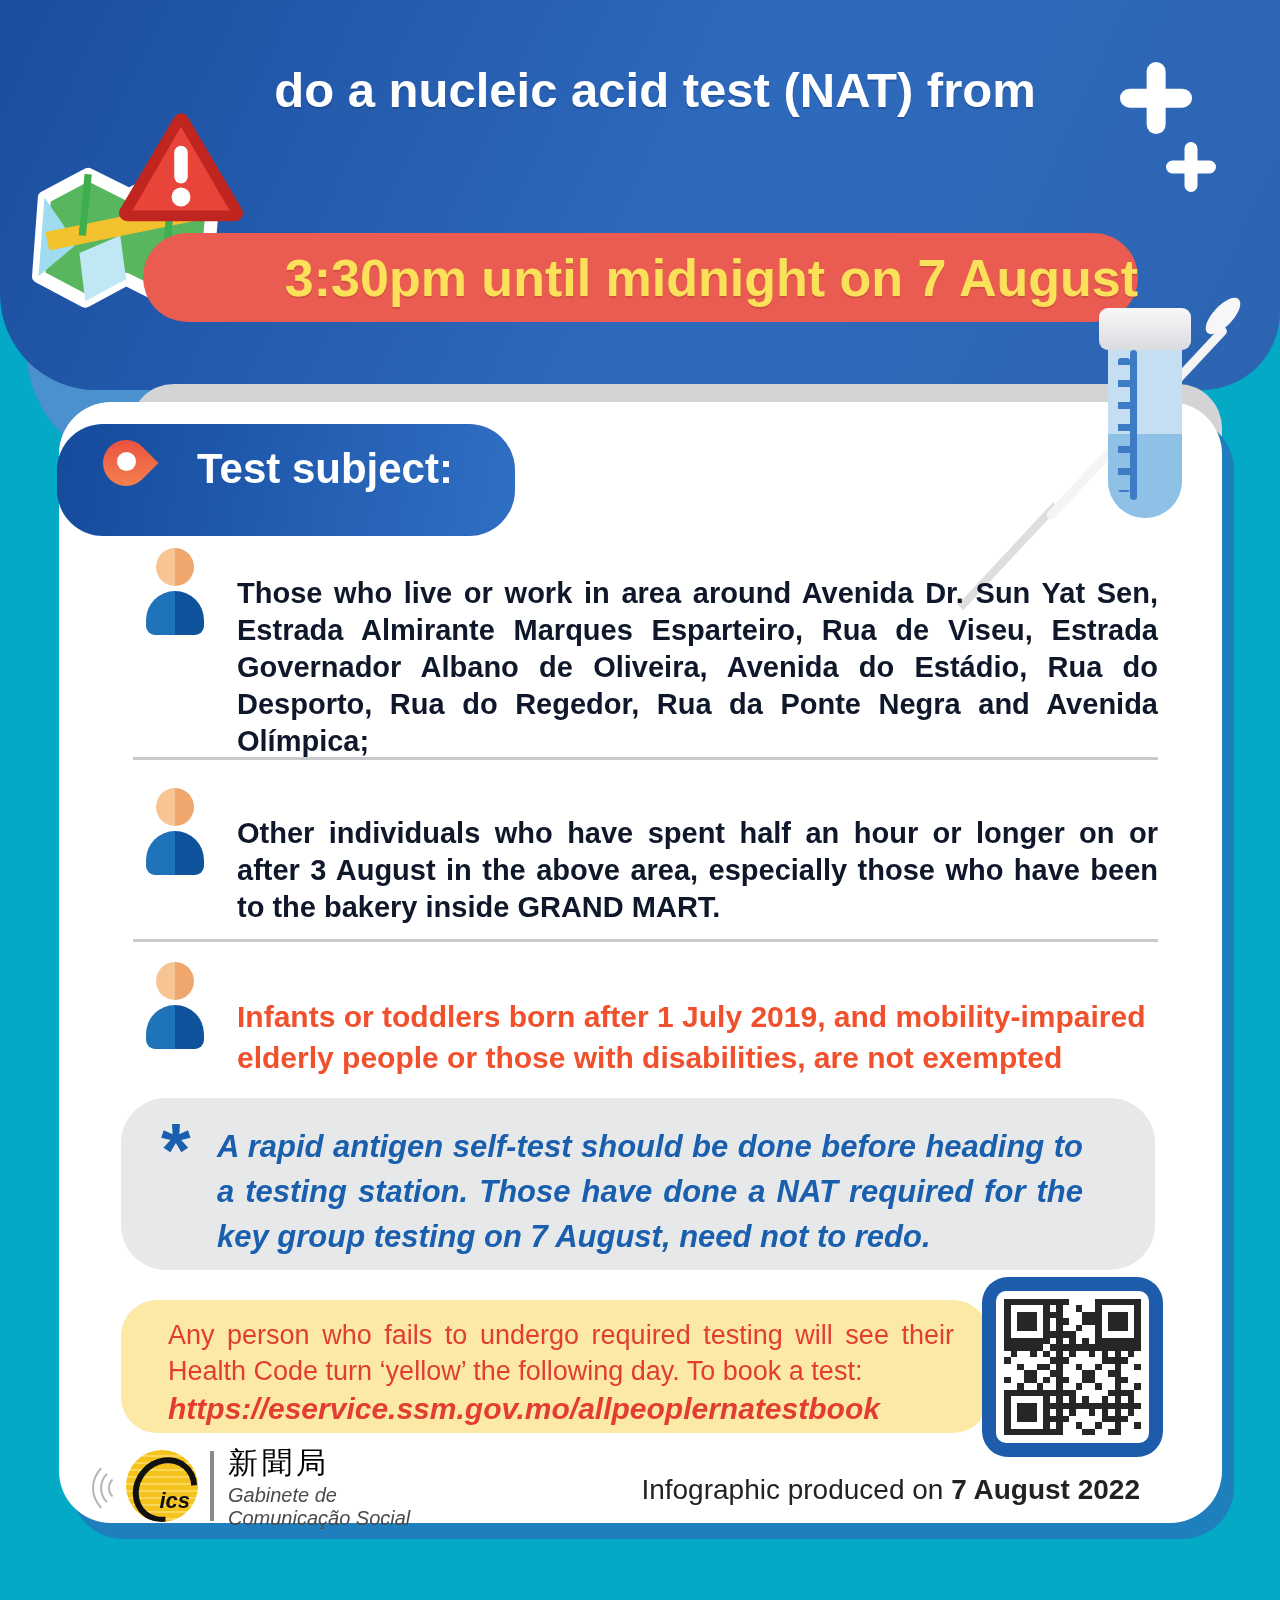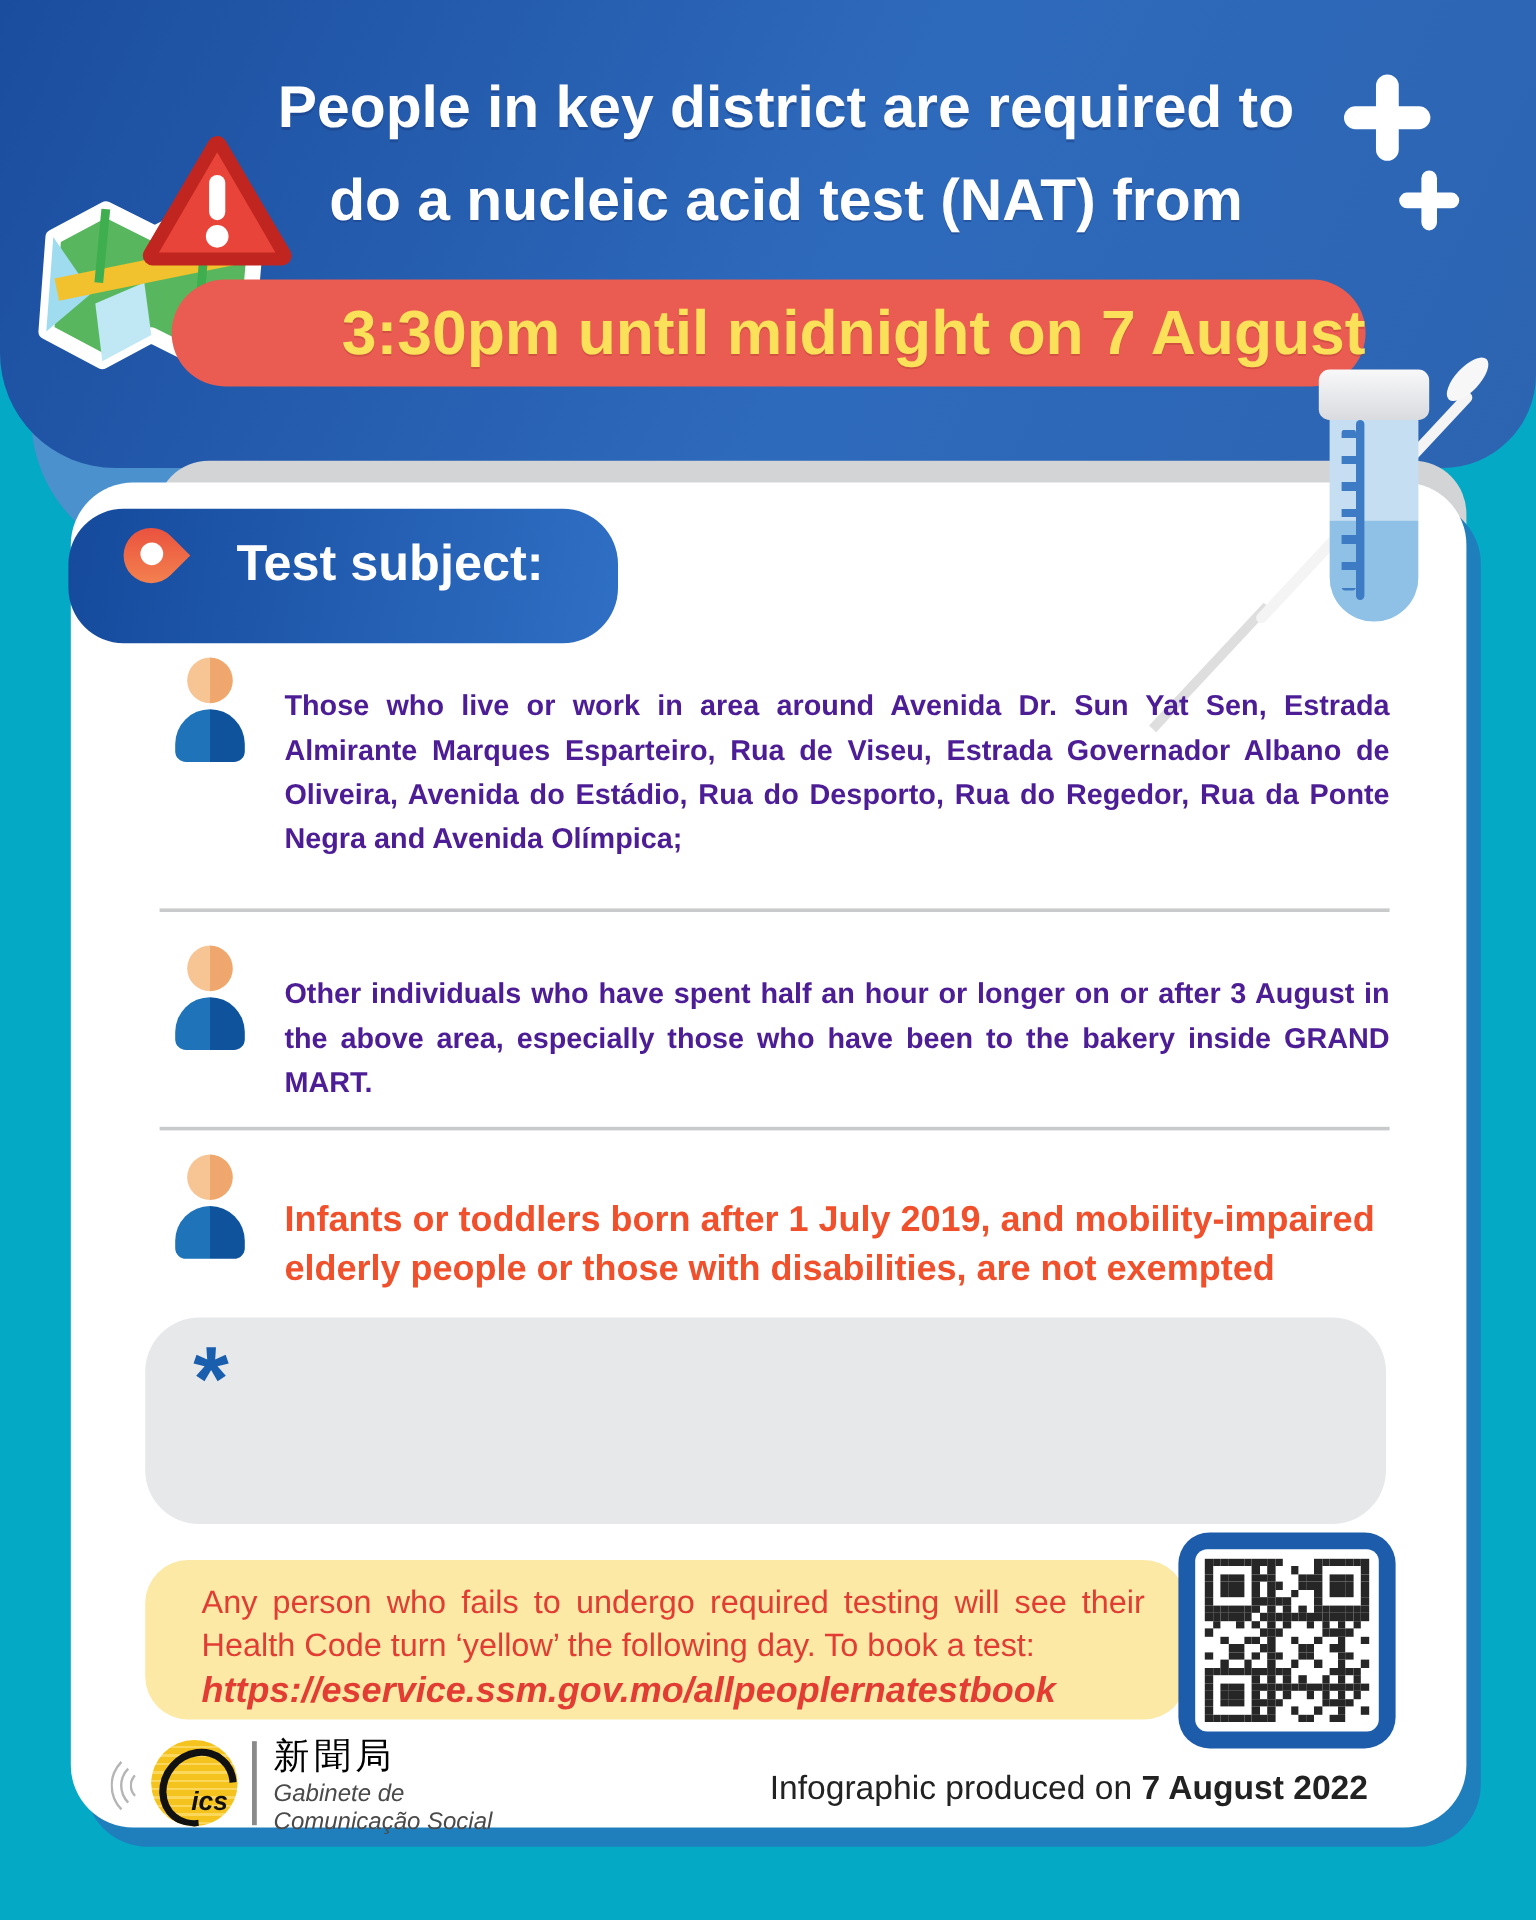--- a/index.html
+++ b/index.html
@@ -63,22 +63,22 @@
 
   
   .person-icon{position:absolute;width:58px;z-index:8;}
   .person-head{width:38px;height:38px;border-radius:50%;margin:0 auto 5px;
     background:linear-gradient(90deg,#f7c494 50%,#efa76d 50%);}
   .person-body{width:58px;height:44px;border-radius:29px 29px 9px 9px;
     background:linear-gradient(90deg,#1e73b9 50%,#0e539b 50%);}
   .p-icon-1{left:146px;top:548px;}
   .p-icon-2{left:146px;top:788px;}
   .p-icon-3{left:146px;top:962px;}
-  .bullet-text{position:absolute;left:237px;width:921px;z-index:8;color:#4c1d95;
-    font-weight:700;font-size:24px;line-height:37px;text-align:justify;}
+  .bullet-text{position:absolute;left:237px;width:921px;z-index:8;color:#0f172a;
+    font-weight:700;font-size:29px;line-height:37px;text-align:justify;}
   .b-text-1{top:546px;}
   .b-text-2{top:786px;}
   .b-text-3{top:964px;color:#f0512c;font-size:30px;line-height:41px;text-align:left;margin-top:32px;}
   .divider{position:absolute;left:133px;width:1025px;height:3px;background:#c9cacb;z-index:8;}
   .div-1{top:757px;} .div-2{top:939px;}
 
   
   .note-box{position:absolute;left:121px;top:1098px;width:1034px;height:172px;
     background:#e6e8ea;border-radius:45px;z-index:8;}
   .note-mark{position:absolute;left:40px;top:8px;color:#1a5fad;font-weight:700;font-size:76px;}
@@ -121,21 +121,20 @@
 </style>
 </head>
 <body>
 
 <div class="poster">
 
   <div class="header-accent"></div>
   <div class="header"></div>
 
   <div class="title">
-    <div>People in key district are required to</div>
     <div>do a nucleic acid test (NAT) from</div>
   </div>
 
   <div class="plus plus-lg"></div>
   <div class="plus plus-sm"></div>
 
   <svg class="map-icon" viewBox="0 0 140 120">
     <path d="M12 34 L42 18 L70 32 L100 17 L128 31 L123 88 L96 104 L68 90 L40 105 L8 88 Z" fill="#58b75e" stroke="#ffffff" stroke-width="9" stroke-linejoin="round"></path>
     <path d="M12 34 L34 66 L8 88 Z" fill="#9fdcef"></path>
     <path d="M40 105 L68 90 L64 60 L36 72 Z" fill="#bfe8f4"></path>
@@ -189,20 +188,21 @@
   <div class="divider div-2"></div>
 
   <div class="person-icon p-icon-3">
     <div class="person-head"></div>
       <div class="person-body"></div>
   </div>
   <p class="bullet-text b-text-3">Infants or toddlers born after 1 July 2019, and mobility-impaired elderly people or those with disabilities, are not exempted</p>
 
   <div class="note-box">
     <div class="note-mark">*</div>
+    <div class="note-text">A rapid antigen self-test should be done before heading to a testing station. Those have done a NAT required for the key group testing on 7 August, need not to redo.</div>
   </div>
 
   <div class="book-box">
     <div class="book-text">Any person who fails to undergo required testing will see their Health Code turn ‘yellow’ the following day. To book a test:</div>
     <div class="book-url">https://eservice.ssm.gov.mo/allpeoplernatestbook</div>
   </div>
 
   <div class="qr">
     <div class="qr-inner">
         <div id="qr-grid">

